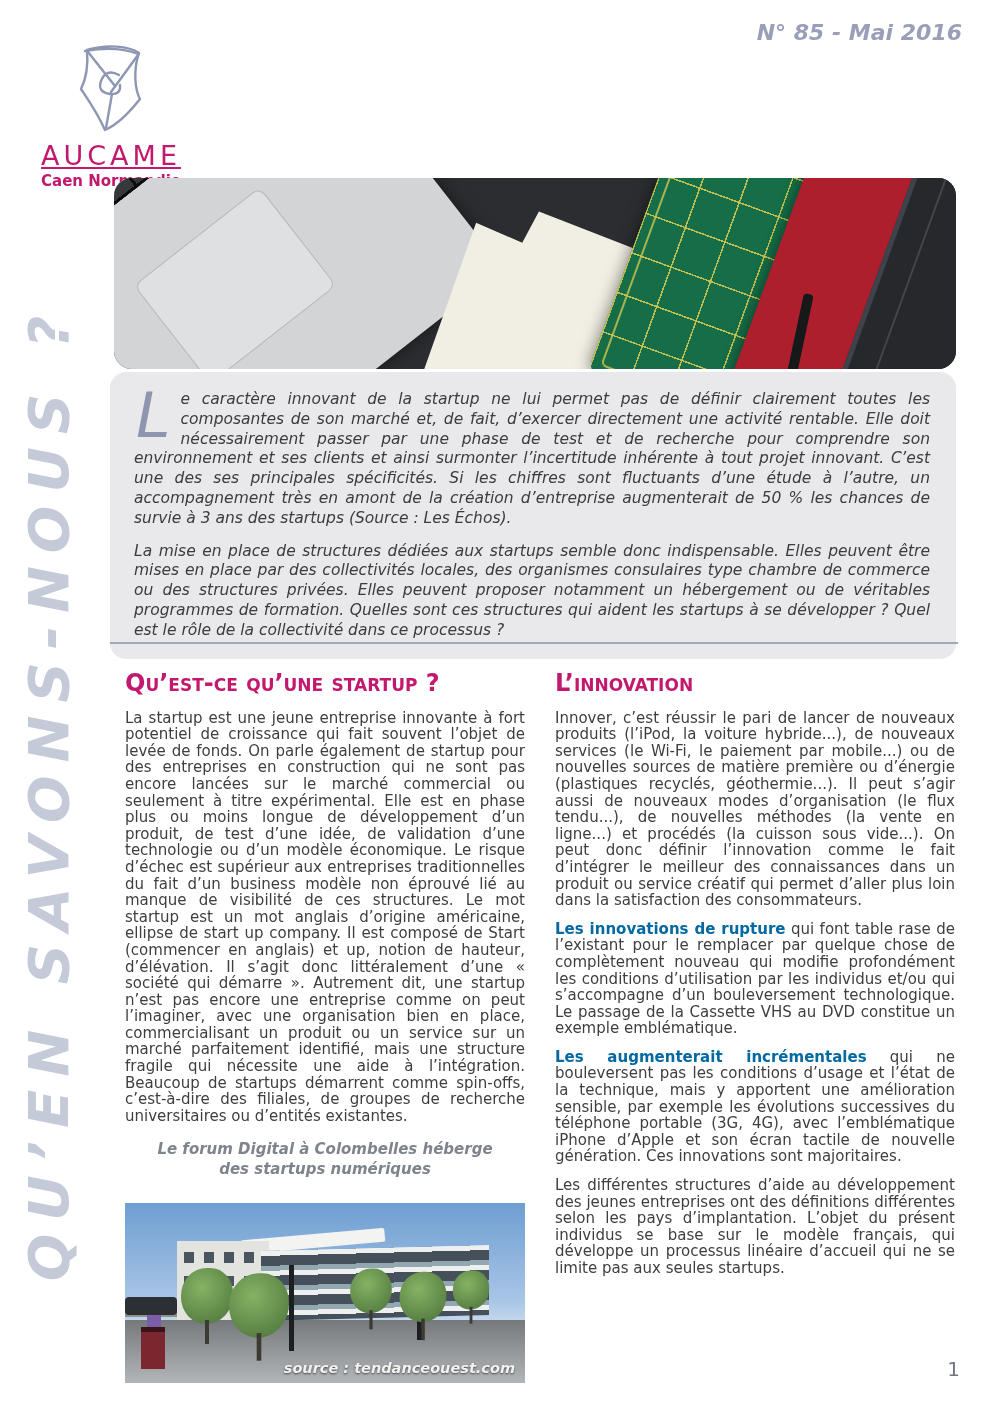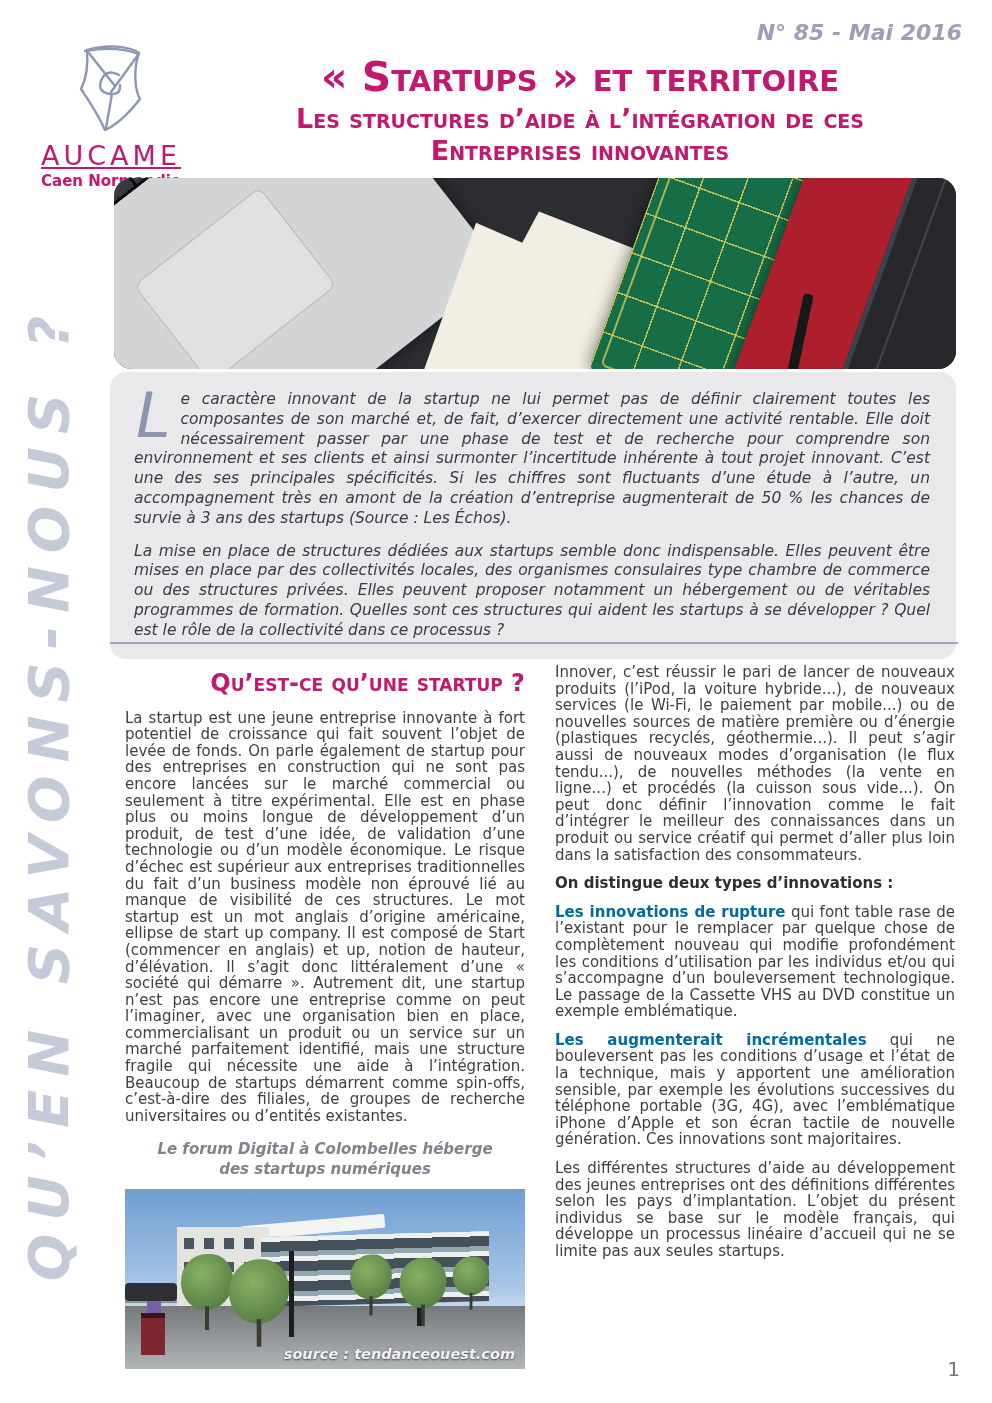--- a/index.html
+++ b/index.html
@@ -106,33 +106,33 @@
     background:#9fa8ba;
   }
 
   
   .columns {
     position:absolute; left:125px; top:664px; width:830px;
     display:grid; grid-template-columns:1fr 1fr; column-gap:30px;
   }
   .col-heading {
     font-size:24px; font-weight:bold; font-variant:small-caps;
-    color:#c2186e; text-align:right; line-height:1.15;
+    color:#c2186e; text-align:left; line-height:1.15;
     margin:6px 0 12px;
   }
   .body-p {
     font-size:15px; line-height:16.6px; text-align:justify;
     color:#3d3e40; margin-bottom:12px;
   }
   .bold-line { font-weight:bold; color:#2e2f31; }
   .bold-lead { font-weight:bold; color:#0369a1; }
 
   .photo-caption {
     text-align:center; font-weight:bold; font-style:italic;
-    color:#7e838c; font-size:15px; line-height:1.3; margin:16px 0 10px;
+    color:#7e838c; font-size:15px; line-height:1.3; margin:16px 0 24px;
   }
 
   
   .building-photo { position:relative; width:100%; height:180px; overflow:hidden; background:#0c4a6e; }
   .bp-sky { position:absolute; inset:0; background:linear-gradient(180deg,#6e9ed2 0%,#a9c6e6 55%,#cfe0f0 70%); }
   .bp-far { position:absolute; left:0; top:56%; width:20%; height:7%; background:#8d9486; }
   .bp-bldg-left {
     position:absolute; left:13%; top:21%; width:23%; height:44%;
     background:#e3e3df;
   }
@@ -179,27 +179,20 @@
         <path d="M79 13 L 52 50"></path>
         <path d="M47 86 L 53 52"></path>
         <path d="M60 33 q -13 -7 -18 6 q -4 11 9 13 q 11 1 10 -9"></path>
         <path d="M26 9 C 44 6, 64 6, 79 12"></path>
       </g>
     </svg>
     <div class="logo-name">AUCAME</div>
     <div class="logo-sub">Caen Normandie</div>
   </div>
 
-  <div class="title-block">
-    <div class="title-main">« Startups » et territoire</div>
-    <div class="title-sub">
-      <span>Les structures d’aide à l’intégration de ces</span><br>
-      <span>Entreprises innovantes</span>
-    </div>
-  </div>
 
   <div class="hero">
     <div class="laptop">
       <div class="laptop-keys"></div>
       <div class="trackpad"></div>
     </div>
     <div class="paper"></div>
 
     <div class="mat">
         <div class="mat-inner"></div>
@@ -263,22 +256,22 @@
           </div>
         <div class="tree" style="left:80%; bottom:27%; transform:scale(0.7);">
             <div class="tree-top"></div>
             <div class="tree-trunk"></div>
           </div>
         <div class="source-label">source : tendanceouest.com</div>
       </div>
     </div>
 
     <div class="column">
+      <div class="col-heading">L’innovation</div>
       <p class="body-p">Innover, c’est réussir le pari de lancer de nouveaux produits (l’iPod, la voiture hybride...), de nouveaux services (le Wi-Fi, le paiement par mobile...) ou de nouvelles sources de matière première ou d’énergie (plastiques recyclés, géothermie...). Il peut s’agir aussi de nouveaux modes d’organisation (le flux tendu...), de nouvelles méthodes (la vente en ligne...) et procédés (la cuisson sous vide...). On peut donc définir l’innovation comme le fait d’intégrer le meilleur des connaissances dans un produit ou service créatif qui permet d’aller plus loin dans la satisfaction des consommateurs.</p>
-      <p class="body-p bold-line">On distingue deux types d’innovations :</p>
       <p class="body-p">
         <span class="bold-lead">Les innovations de rupture</span><span> qui font table rase de l’existant pour le remplacer par quelque chose de complètement nouveau qui modifie profondément les conditions d’utilisation par les individus et/ou qui s’accompagne d’un bouleversement technologique. Le passage de la Cassette VHS au DVD constitue un exemple emblématique.</span>
       </p>
       <p class="body-p">
         <span class="bold-lead">Les augmenterait incrémentales</span><span> qui ne bouleversent pas les conditions d’usage et l’état de la technique, mais y apportent une amélioration sensible, par exemple les évolutions successives du téléphone portable (3G, 4G), avec l’emblématique iPhone d’Apple et son écran tactile de nouvelle génération. Ces innovations sont majoritaires.</span>
       </p>
       <p class="body-p">Les différentes structures d’aide au développement des jeunes entreprises ont des définitions différentes selon les pays d’implantation. L’objet du présent individus se base sur le modèle français, qui développe un processus linéaire d’accueil qui ne se limite pas aux seules startups.</p>
     </div>
 
   </div>

